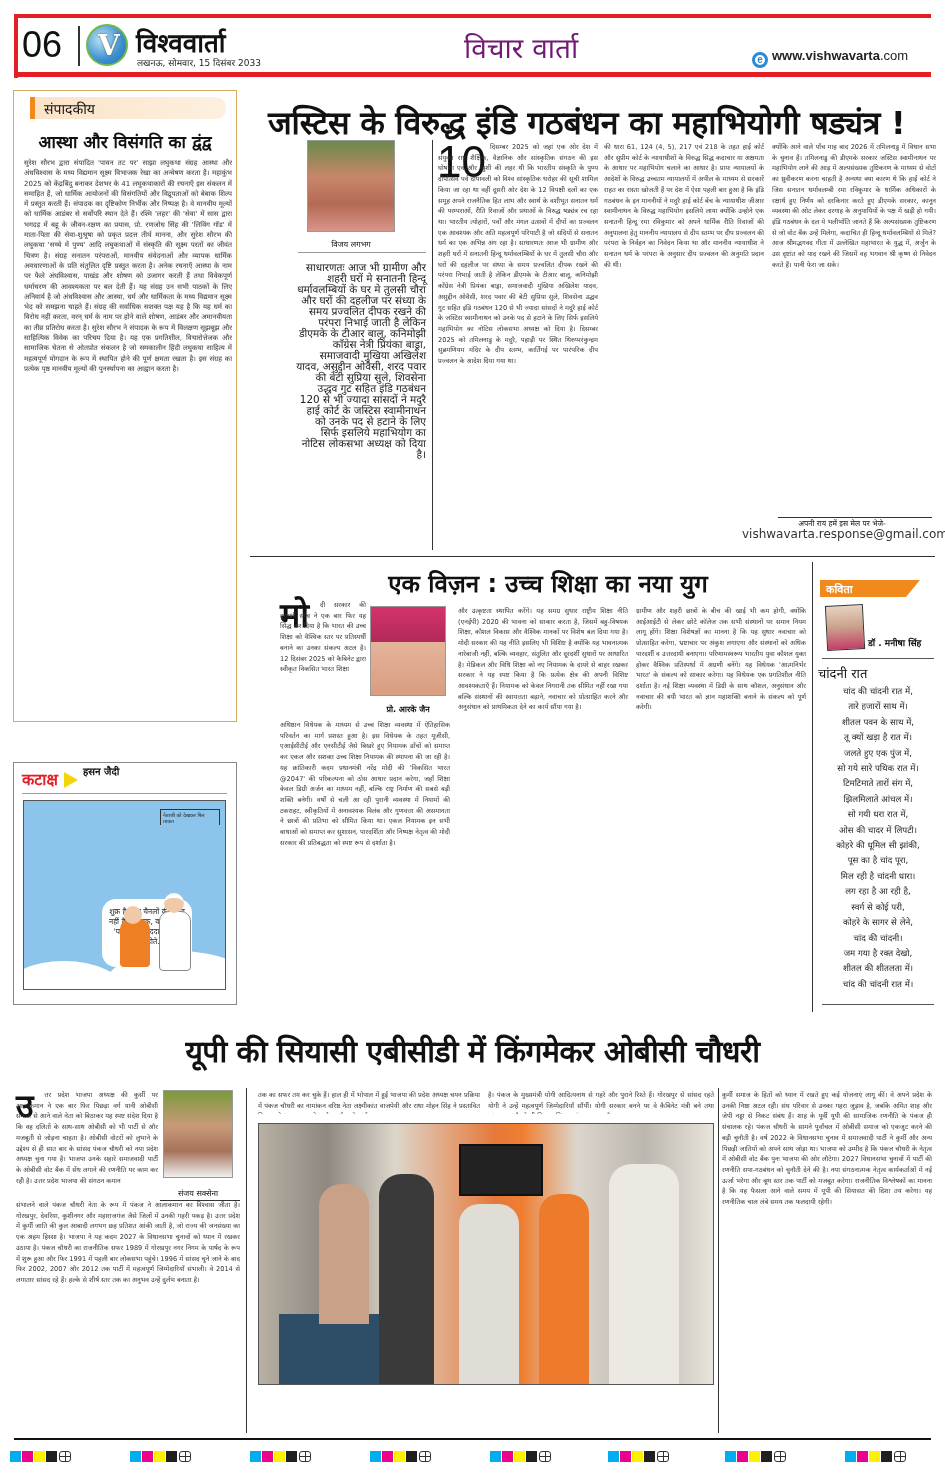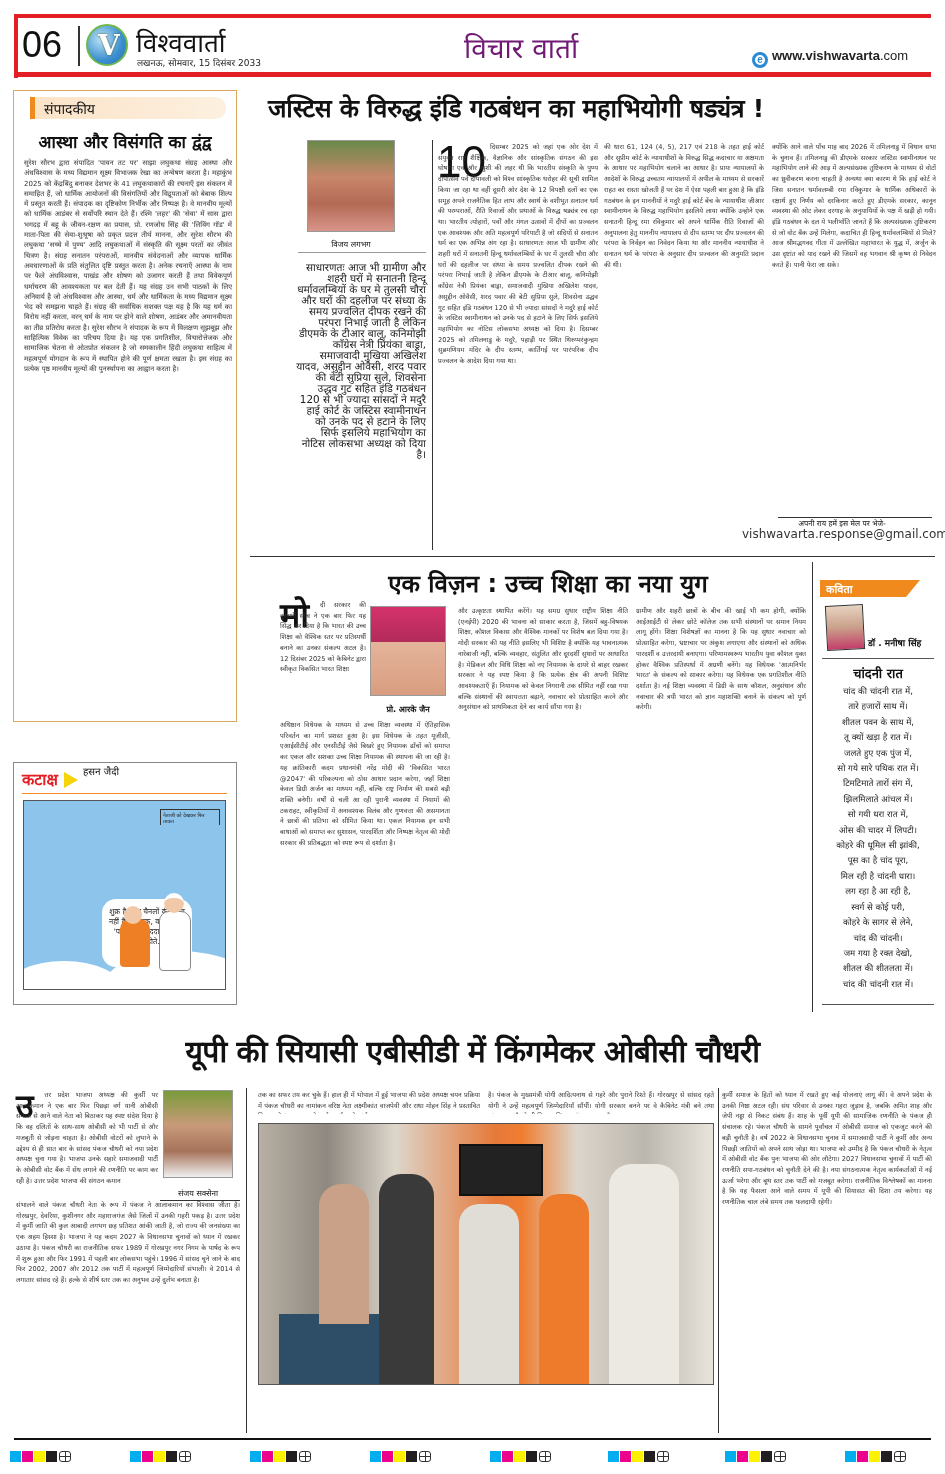--- a/index.html
+++ b/index.html
@@ -4,62 +4,62 @@
 <style>
 *{box-sizing:border-box;margin:0;padding:0}
 body{width:945px;height:1474px;background:#fff;font-family:"DejaVu Sans","Liberation Sans",sans-serif;color:#111;position:relative;overflow:hidden}
 .abs{position:absolute}
 .masthead{left:14px;top:14px;width:917px;height:64px;border-top:4px solid #e31e24;border-left:4px solid #e31e24;}
 .redline{left:14px;top:72px;width:917px;height:5px;background:#e31e24}
 .pageno{left:22px;top:24px;font-family:"Liberation Sans",sans-serif;font-size:36px;font-weight:400;color:#111}
 .vsep{left:78px;top:26px;width:2px;height:40px;background:#333}
 .logo{left:86px;top:24px;width:42px;height:42px;border-radius:50%;background:radial-gradient(circle at 35% 35%,#bfe3f5,#3a8fd0 60%,#2b6db0);border:2px solid #6fb84a}
 .logo:after{content:"V";position:absolute;left:10px;top:3px;font:bold 28px "DejaVu Serif",serif;color:#fff;text-shadow:0 0 2px #2b4f1e}
-.brand{left:136px;top:24px;font-size:26px;font-weight:normal;color:#111}
+.brand{left:136px;top:24px;font-size:26px;font-weight:bold;color:#111}
 .dateline{left:137px;top:56px;font-size:9px;color:#222}
 .section-title{left:464px;top:28px;font-size:28px;color:#701a75}
 .site{left:752px;top:48px;font-family:"Liberation Sans",sans-serif;font-size:13px;font-weight:bold;color:#222}
 .site .ie{display:inline-block;width:16px;height:16px;border-radius:50%;border:3px solid #2a8ad4;color:#2a8ad4;font-size:10px;line-height:10px;text-align:center;margin-right:4px;vertical-align:-3px;font-weight:bold}
 .site .com{font-weight:normal}
 
 .editorial{left:13px;top:90px;width:224px;height:632px;border:1px solid #d8a95a;background:#fff}
 .ed-head{left:30px;top:97px;width:196px;height:22px;background:linear-gradient(90deg,#fbe3c7,#fdf0e0);border-radius:0 10px 10px 0}
 .ed-head .bar{position:absolute;left:0;top:0;width:5px;height:22px;background:#f08a1c}
 .ed-head span{position:absolute;left:14px;top:2px;font-size:14px}
 .ed-title{left:20px;top:130px;width:210px;text-align:center;font-size:17px;font-weight:bold}
 .small-text{font-size:7px;line-height:10.3px;color:#333;text-align:justify;overflow:hidden}
 
 .cartoon-box{left:13px;top:762px;width:224px;height:243px;border:1px solid #888}
 .katax{left:22px;top:768px;font-size:16px;font-weight:bold;color:#e31e24}
 .katax-arrow{left:64px;top:772px;width:0;height:0;border-top:8px solid transparent;border-bottom:8px solid transparent;border-left:14px solid #f6d40b}
-.artist{left:83px;top:764px;font-size:10px;font-weight:normal}
+.artist{left:83px;top:764px;font-size:10px;font-weight:bold}
 .orange-rule{left:22px;top:793px;width:205px;height:1px;background:#f08a1c}
 .cartoon{left:23px;top:800px;width:203px;height:190px;background:#8cc4ec;overflow:hidden;border:1px solid #555}
 .bubble{left:78px;top:98px;width:90px;height:68px;background:#fff;border-radius:14px;font-size:7.5px;line-height:10px;padding:8px 6px;color:#222;text-align:center}
 .cloud{background:#fff;border-radius:50%}
 
-.head1{left:268px;top:90px;width:670px;font-size:25px;font-weight:bold;letter-spacing:-.3px}
+.head1{left:268px;top:100px;width:670px;font-size:32px;font-weight:bold;letter-spacing:-.3px}
 .author-photo{left:307px;top:140px;width:88px;height:92px;background:linear-gradient(#6a8a4a,#c8866a 40%,#b36a55 70%,#d9958a);border:1px solid #999}
 .cap{font-size:8px;text-align:center}
 .pull{left:296px;top:262px;width:130px;font-size:10.4px;line-height:11px;text-align:right;color:#222}
 .vline{width:1px;background:#333}
 .drop10{left:437px;top:142px;font-family:"Liberation Sans",sans-serif;font-size:44px;line-height:40px}
 .col{font-size:6.6px;line-height:10.7px;color:#333;text-align:justify;overflow:hidden}
 .mail{left:742px;top:518px;width:200px;text-align:center;font-size:7.5px;line-height:11px}
 .hr{height:1px;background:#333}
 
 .head2{left:288px;top:566px;width:520px;font-size:24px;font-weight:bold;text-align:center}
 .photo2{left:370px;top:606px;width:76px;height:90px;background:linear-gradient(#d4326a,#b22a5a 40%,#e4b49a 40%,#d99d80);border:1px solid #999}
 .dropmo{left:280px;top:598px;font-size:34px;font-weight:bold;line-height:34px}
 
 .kavita{left:820px;top:580px;width:100px;height:17px;background:#f08a1c;clip-path:polygon(0 0,100% 0,86% 100%,0 100%)}
 .kavita span{position:absolute;left:6px;top:1px;color:#fff;font-size:11px;font-weight:bold}
 .poet-photo{left:826px;top:605px;width:38px;height:45px;background:linear-gradient(#e6d2c0,#caa08a 50%,#c33d6a);border:1px solid #333;transform:rotate(-3deg)}
 .poet-name{left:868px;top:636px;font-size:9px;font-weight:bold}
-.poem-title{left:818px;top:664px;width:120px;text-align:center;font-size:13px;font-weight:bold}
+.poem-title{left:818px;top:664px;width:120px;font-size:13px;font-weight:normal}
 .poem{left:818px;top:684px;width:120px;text-align:center;font-size:8.6px;line-height:15.4px;color:#222}
 
 .head3{left:20px;top:1030px;width:905px;text-align:center;font-size:30px;font-weight:bold;letter-spacing:-.5px}
 .photo3{left:163px;top:1090px;width:70px;height:88px;background:linear-gradient(#7a9a3a,#c99a7a 40%,#a6735a 70%,#f0f0f0);border:1px solid #999}
 .drop3{left:16px;top:1090px;font-size:32px;font-weight:bold;line-height:32px}
 .photo-main{left:258px;top:1123px;width:456px;height:262px;background:linear-gradient(90deg,#b8b0a4 0%,#8e8880 15%,#ddd6cb 30%,#e6793a 52%,#f07e31 58%,#dcd5cc 70%,#bcb7ae 85%,#e8e4dc);border:1px solid #555;overflow:hidden}
 .tv{left:200px;top:20px;width:84px;height:52px;background:#222;border:2px solid #111}
 .color-bar{top:1451px;height:12px}
 .sw{display:inline-block;width:11px;height:11px;margin-right:1px;vertical-align:top}
 .reg{display:inline-block;width:12px;height:11px;border:1px solid #333;border-radius:3px;position:relative;vertical-align:top;margin-left:1px}

